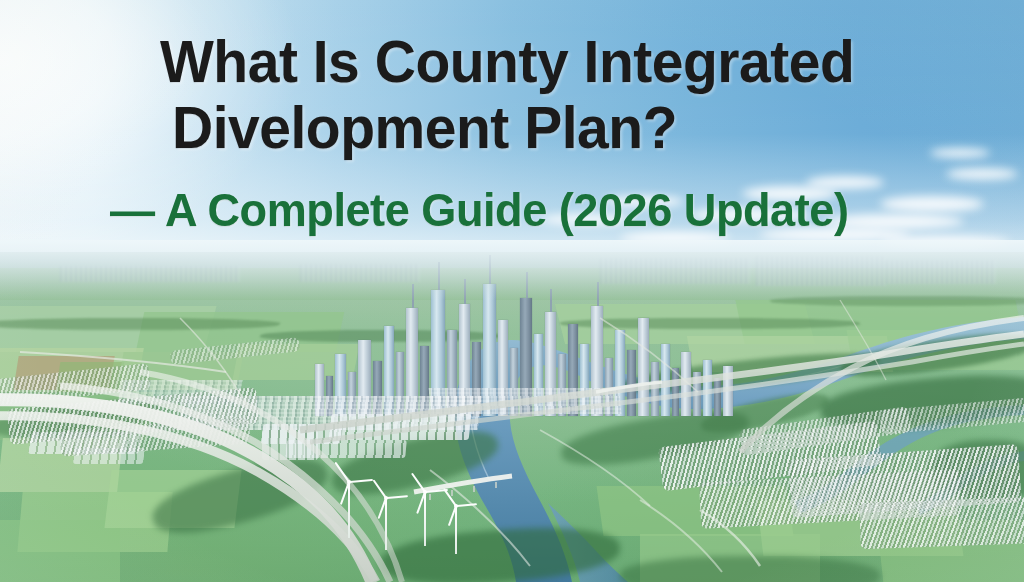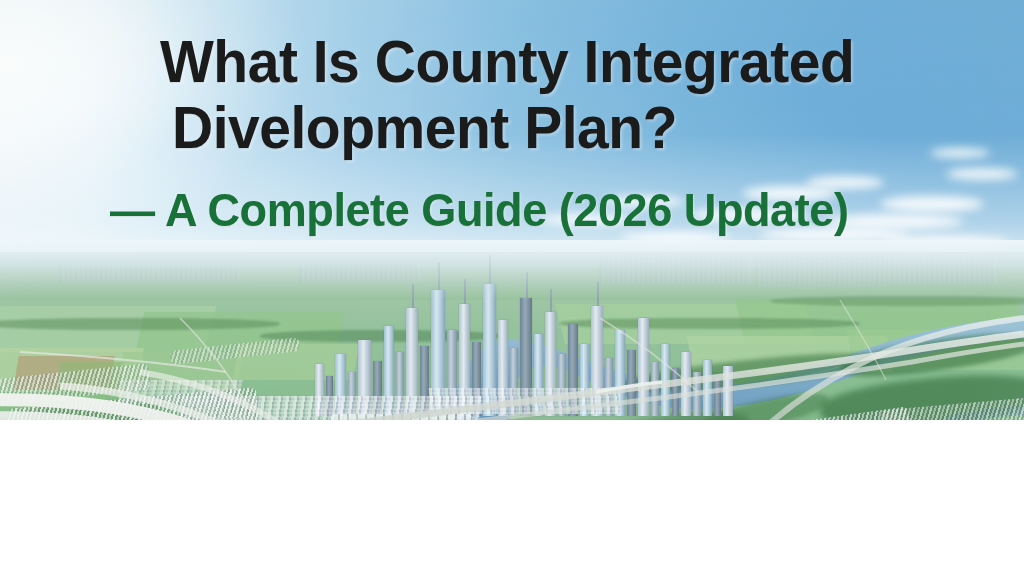--- a/index.html
+++ b/index.html
@@ -2,21 +2,21 @@
 <html><head>
 <meta charset="utf-8">
 <title>County Integrated Divelopment Plan Banner</title>
 <style>
   html,body{margin:0;padding:0;background:#fff;}
   body{font-family:"Liberation Sans",sans-serif;}
 
   .banner{
     position:relative;
     width:1024px;
-    height:420px;
+    height:582px;
     overflow:hidden;
     background:#84cc16;
   }
 
   
   .sky{
     position:absolute; left:0; top:0; width:1024px; height:268px;
     background:
       linear-gradient(to bottom,
         rgba(255,255,255,0) 0%,

